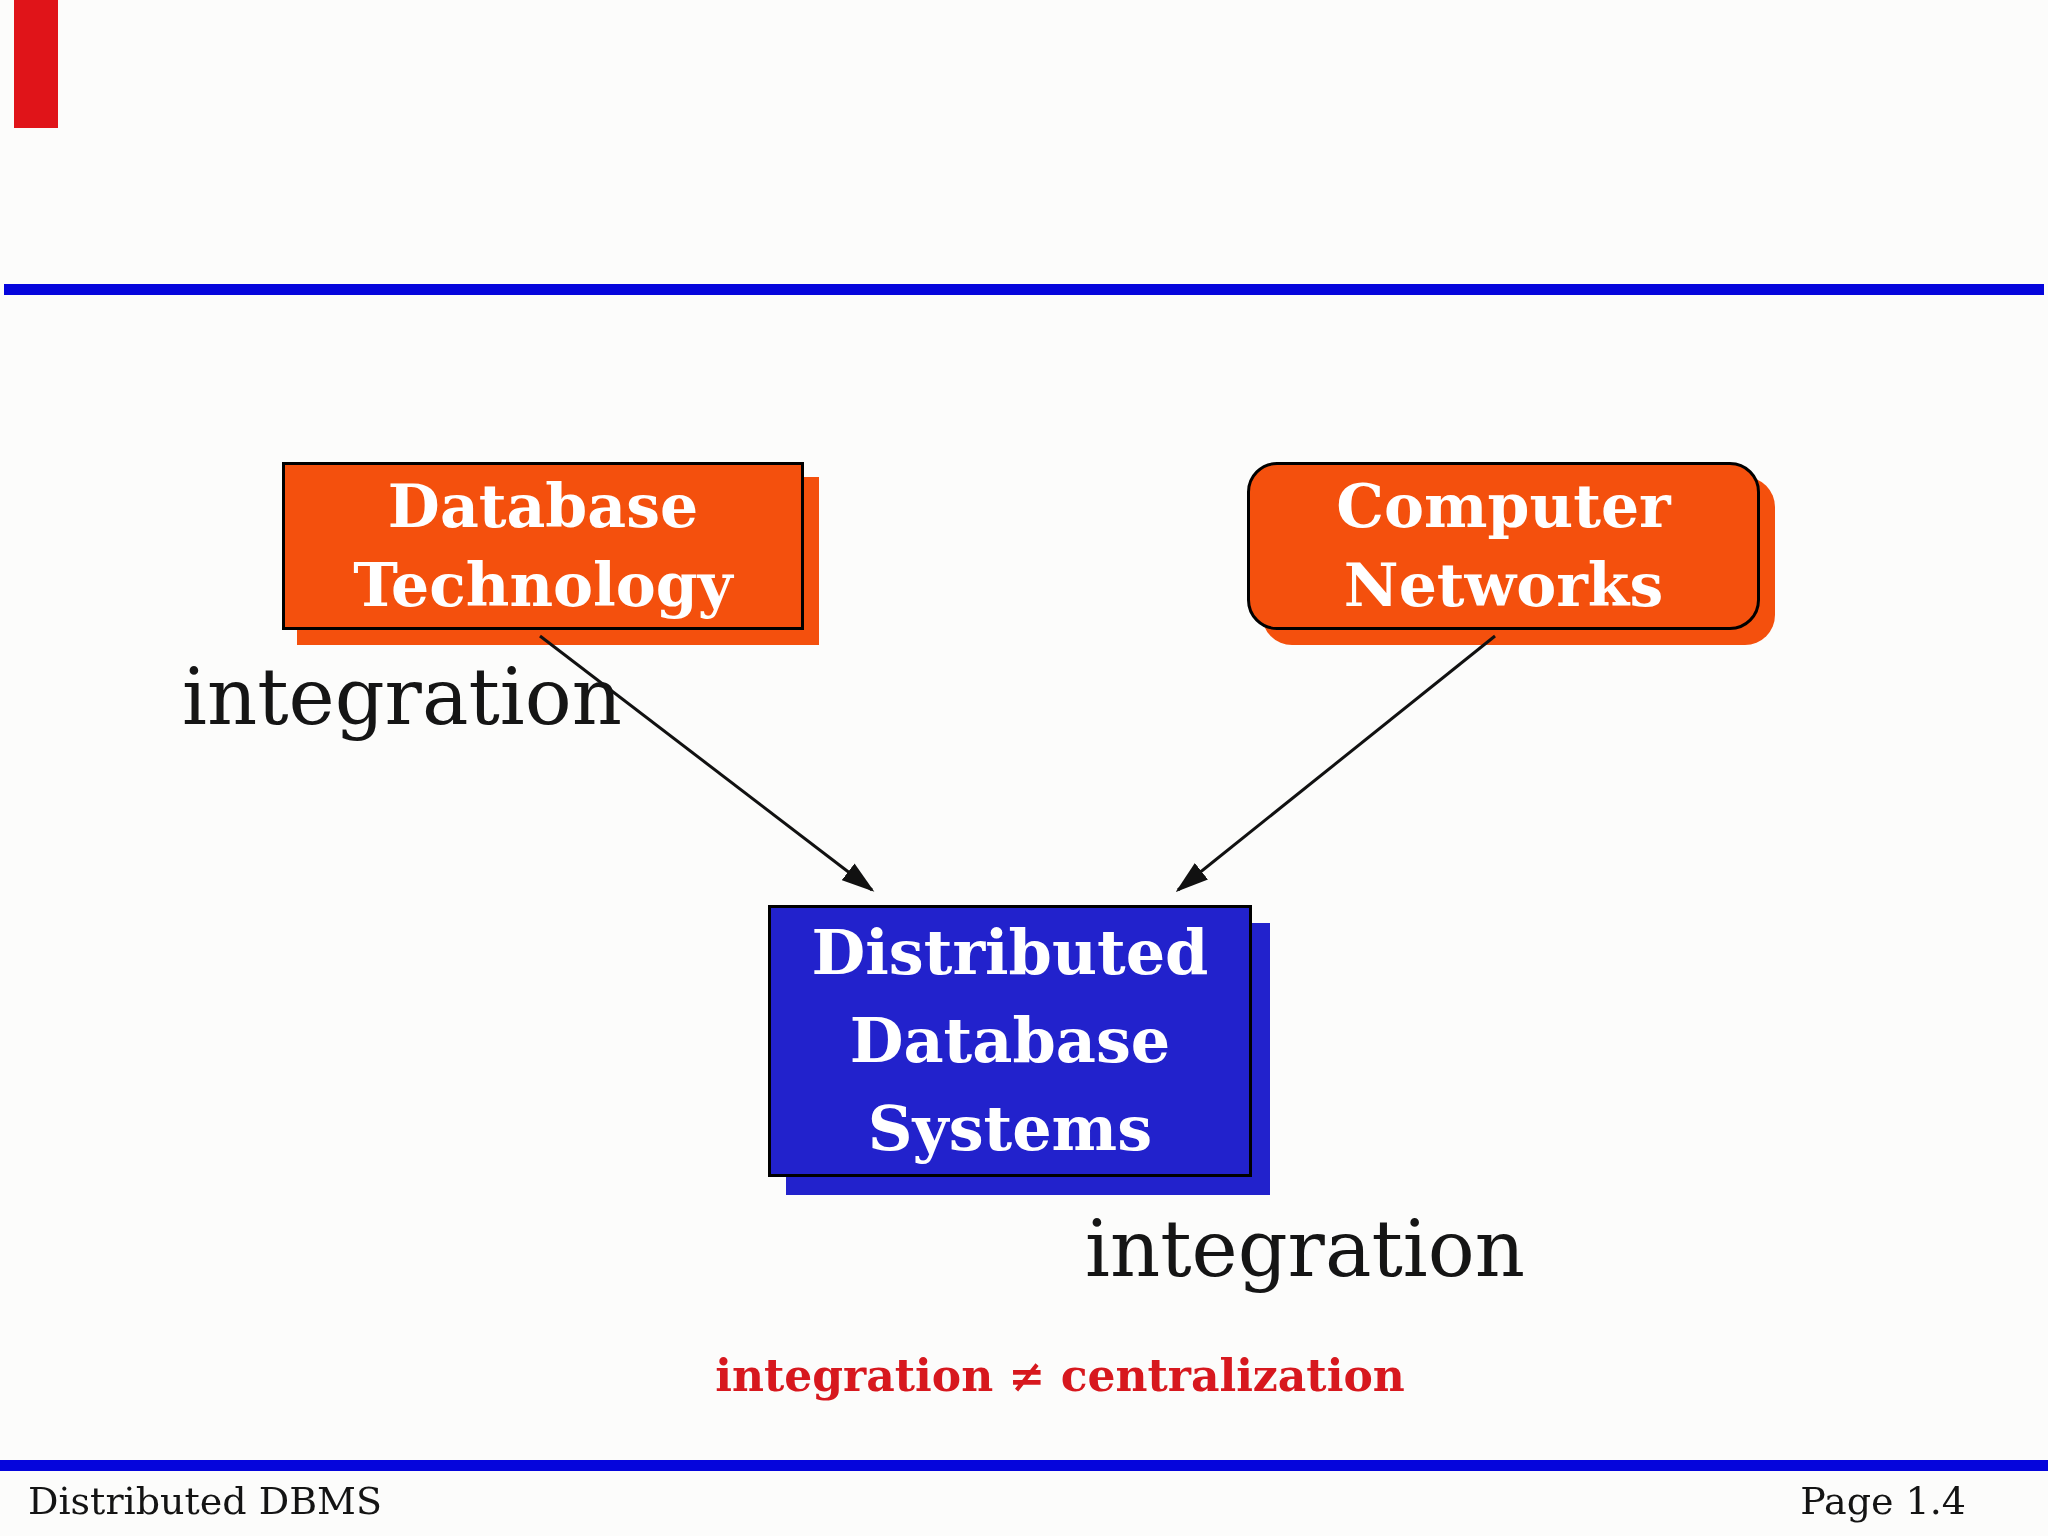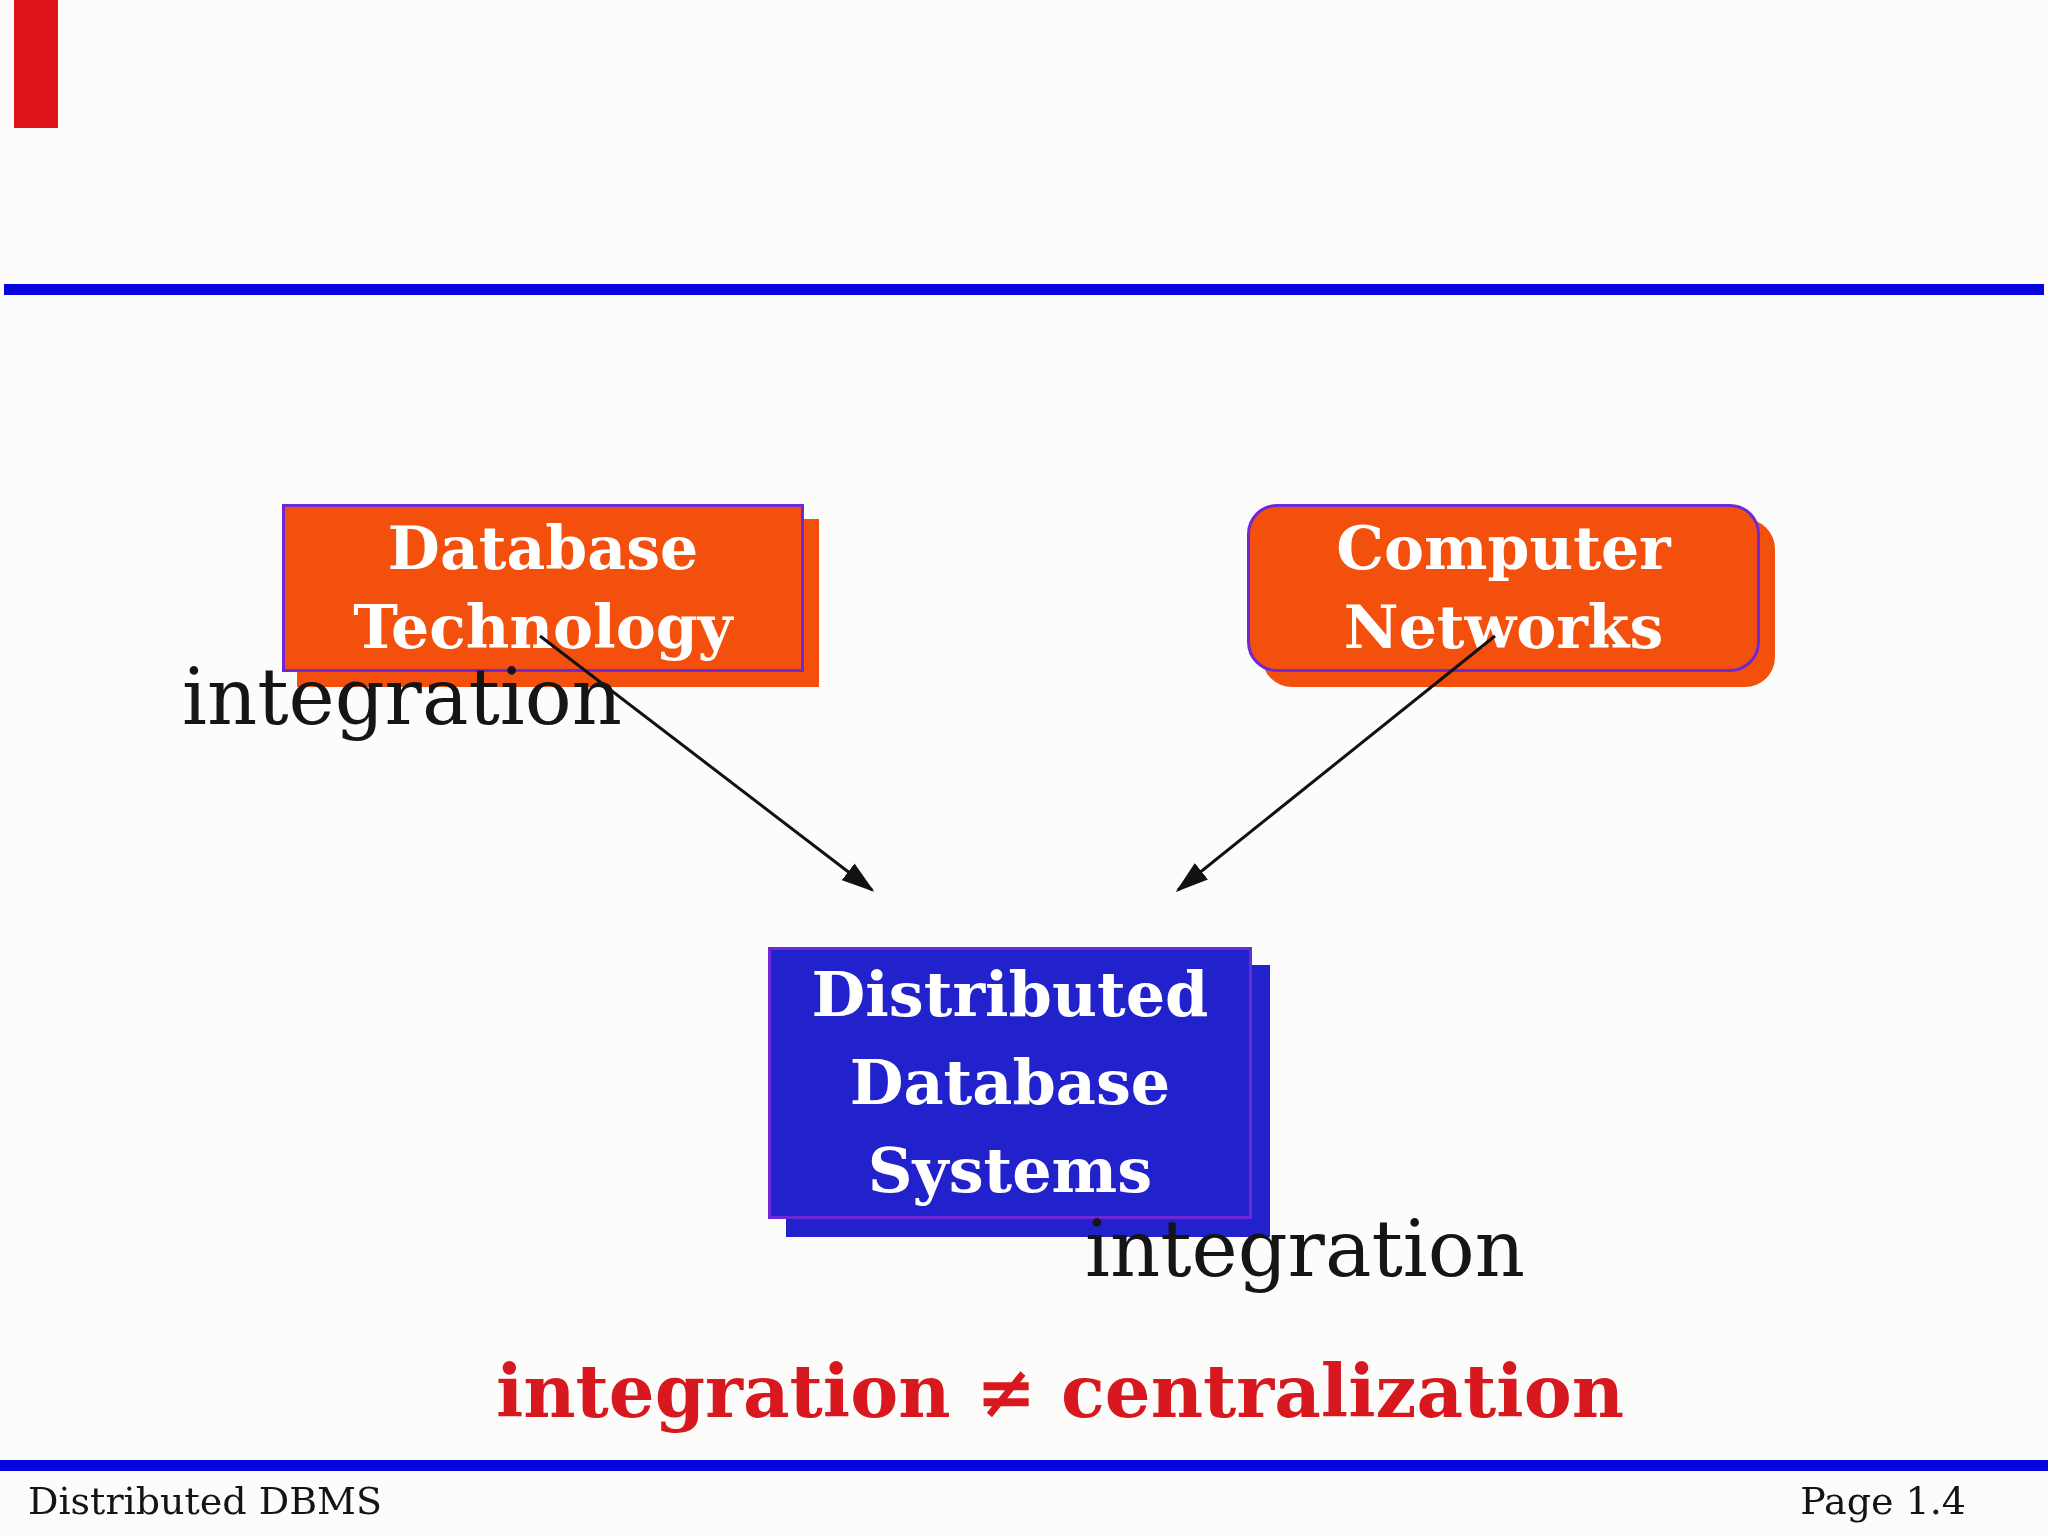--- a/index.html
+++ b/index.html
@@ -21,23 +21,22 @@
     line-height:1.05;letter-spacing:1px;white-space:nowrap;
   }
   .rule{position:absolute;background:#0505dc;height:11px;}
   .rule.top{left:4px;right:4px;top:284px;}
   .rule.bottom{left:0;right:0;top:1460px;}
 
   
   .box{
     position:absolute;display:flex;align-items:center;justify-content:center;
     text-align:center;color:#ffffff;font-weight:bold;
-    border:3px solid #6d28d9;box-sizing:border-box;
+    border:3px solid #000000;box-sizing:border-box;
     white-space:pre-line;
-    margin-top:42px;
   }
   .box.orange{
     background:#f4500d;
     box-shadow:15px 15px 0 0 #f4500d;
     font-size:60px;line-height:1.32;
   }
   .box.blue{
     background:#2222cc;
     box-shadow:18px 18px 0 0 #2222cc;
     font-size:62px;line-height:1.42;
@@ -54,21 +53,21 @@
   #label-int-left{left:182px;top:658px;}
   #label-dist{left:1503px;top:658px;}
   #label-int-bottom{left:1085px;top:1210px;}
 
   
   .arrows{position:absolute;inset:0;pointer-events:none;}
 
   
   .statement{
     position:absolute;left:72px;right:0;top:1352px;
-    text-align:center;color:#d7181e;font-weight:bold;font-size:72px;
+    text-align:center;color:#d7181e;font-weight:bold;font-size:44px;
     line-height:1.1;white-space:nowrap;
   }
 
   
   .footer-text{position:absolute;top:1481px;font-size:38px;color:#141414;line-height:1.1;white-space:nowrap;}
   #footer-course{left:28px;}
   #footer-copy{left:0;right:0;text-align:center;}
   #footer-page{right:82px;}
 </style>
 </head>

